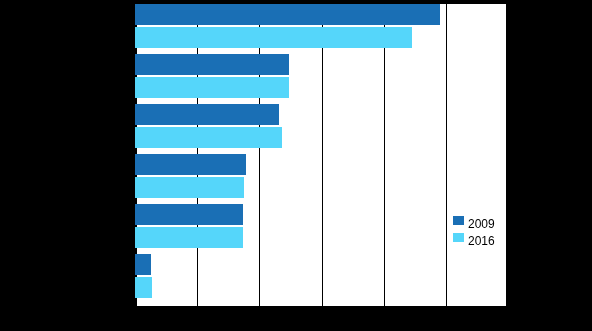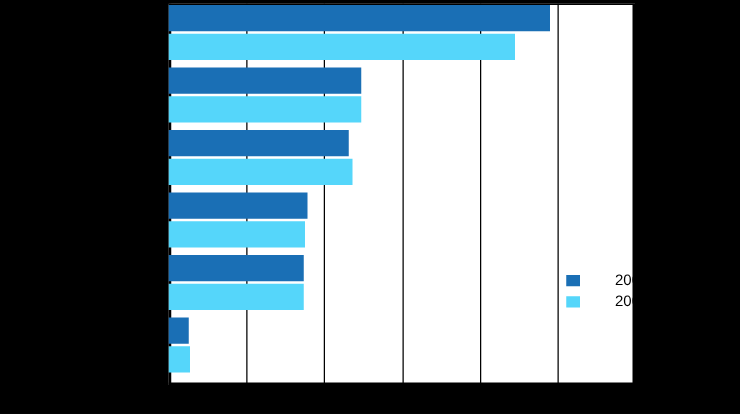--- a/index.html
+++ b/index.html
@@ -74,24 +74,22 @@
 
   
   #legend {
     position: absolute;
     left: 318px;
     top: 213px;
     width: 56px;
   }
   .legend-row {
     display: flex;
-    align-items: center;
     height: 17px;
     line-height: 17px;
-    gap: 24px;
   }
   .legend-swatch {
     width: 11px;
     height: 9px;
     margin-right: 4px;
     flex: 0 0 auto;
   }
   .legend-swatch.series-2009 { background: #1a6fb5; }
   .legend-swatch.series-2010 { background: #55d6fa; }
   .legend-label {
@@ -136,19 +134,19 @@
         <div class="bar series-2010" style="top: 274px; width: 16.785px; background: rgb(85, 214, 250);"></div>
       </div>
 
     <div id="legend">
         <div class="legend-row">
           <span class="legend-swatch series-2009" style="background: rgb(26, 111, 181);"></span>
           <span class="legend-label">2009</span>
         </div>
         <div class="legend-row">
           <span class="legend-swatch series-2010" style="background: rgb(85, 214, 250);"></span>
-          <span class="legend-label">2008</span>
+          <span class="legend-label">2016</span>
         </div>
       </div>
 
   </div>
 
 </div>
 
 </body></html>

